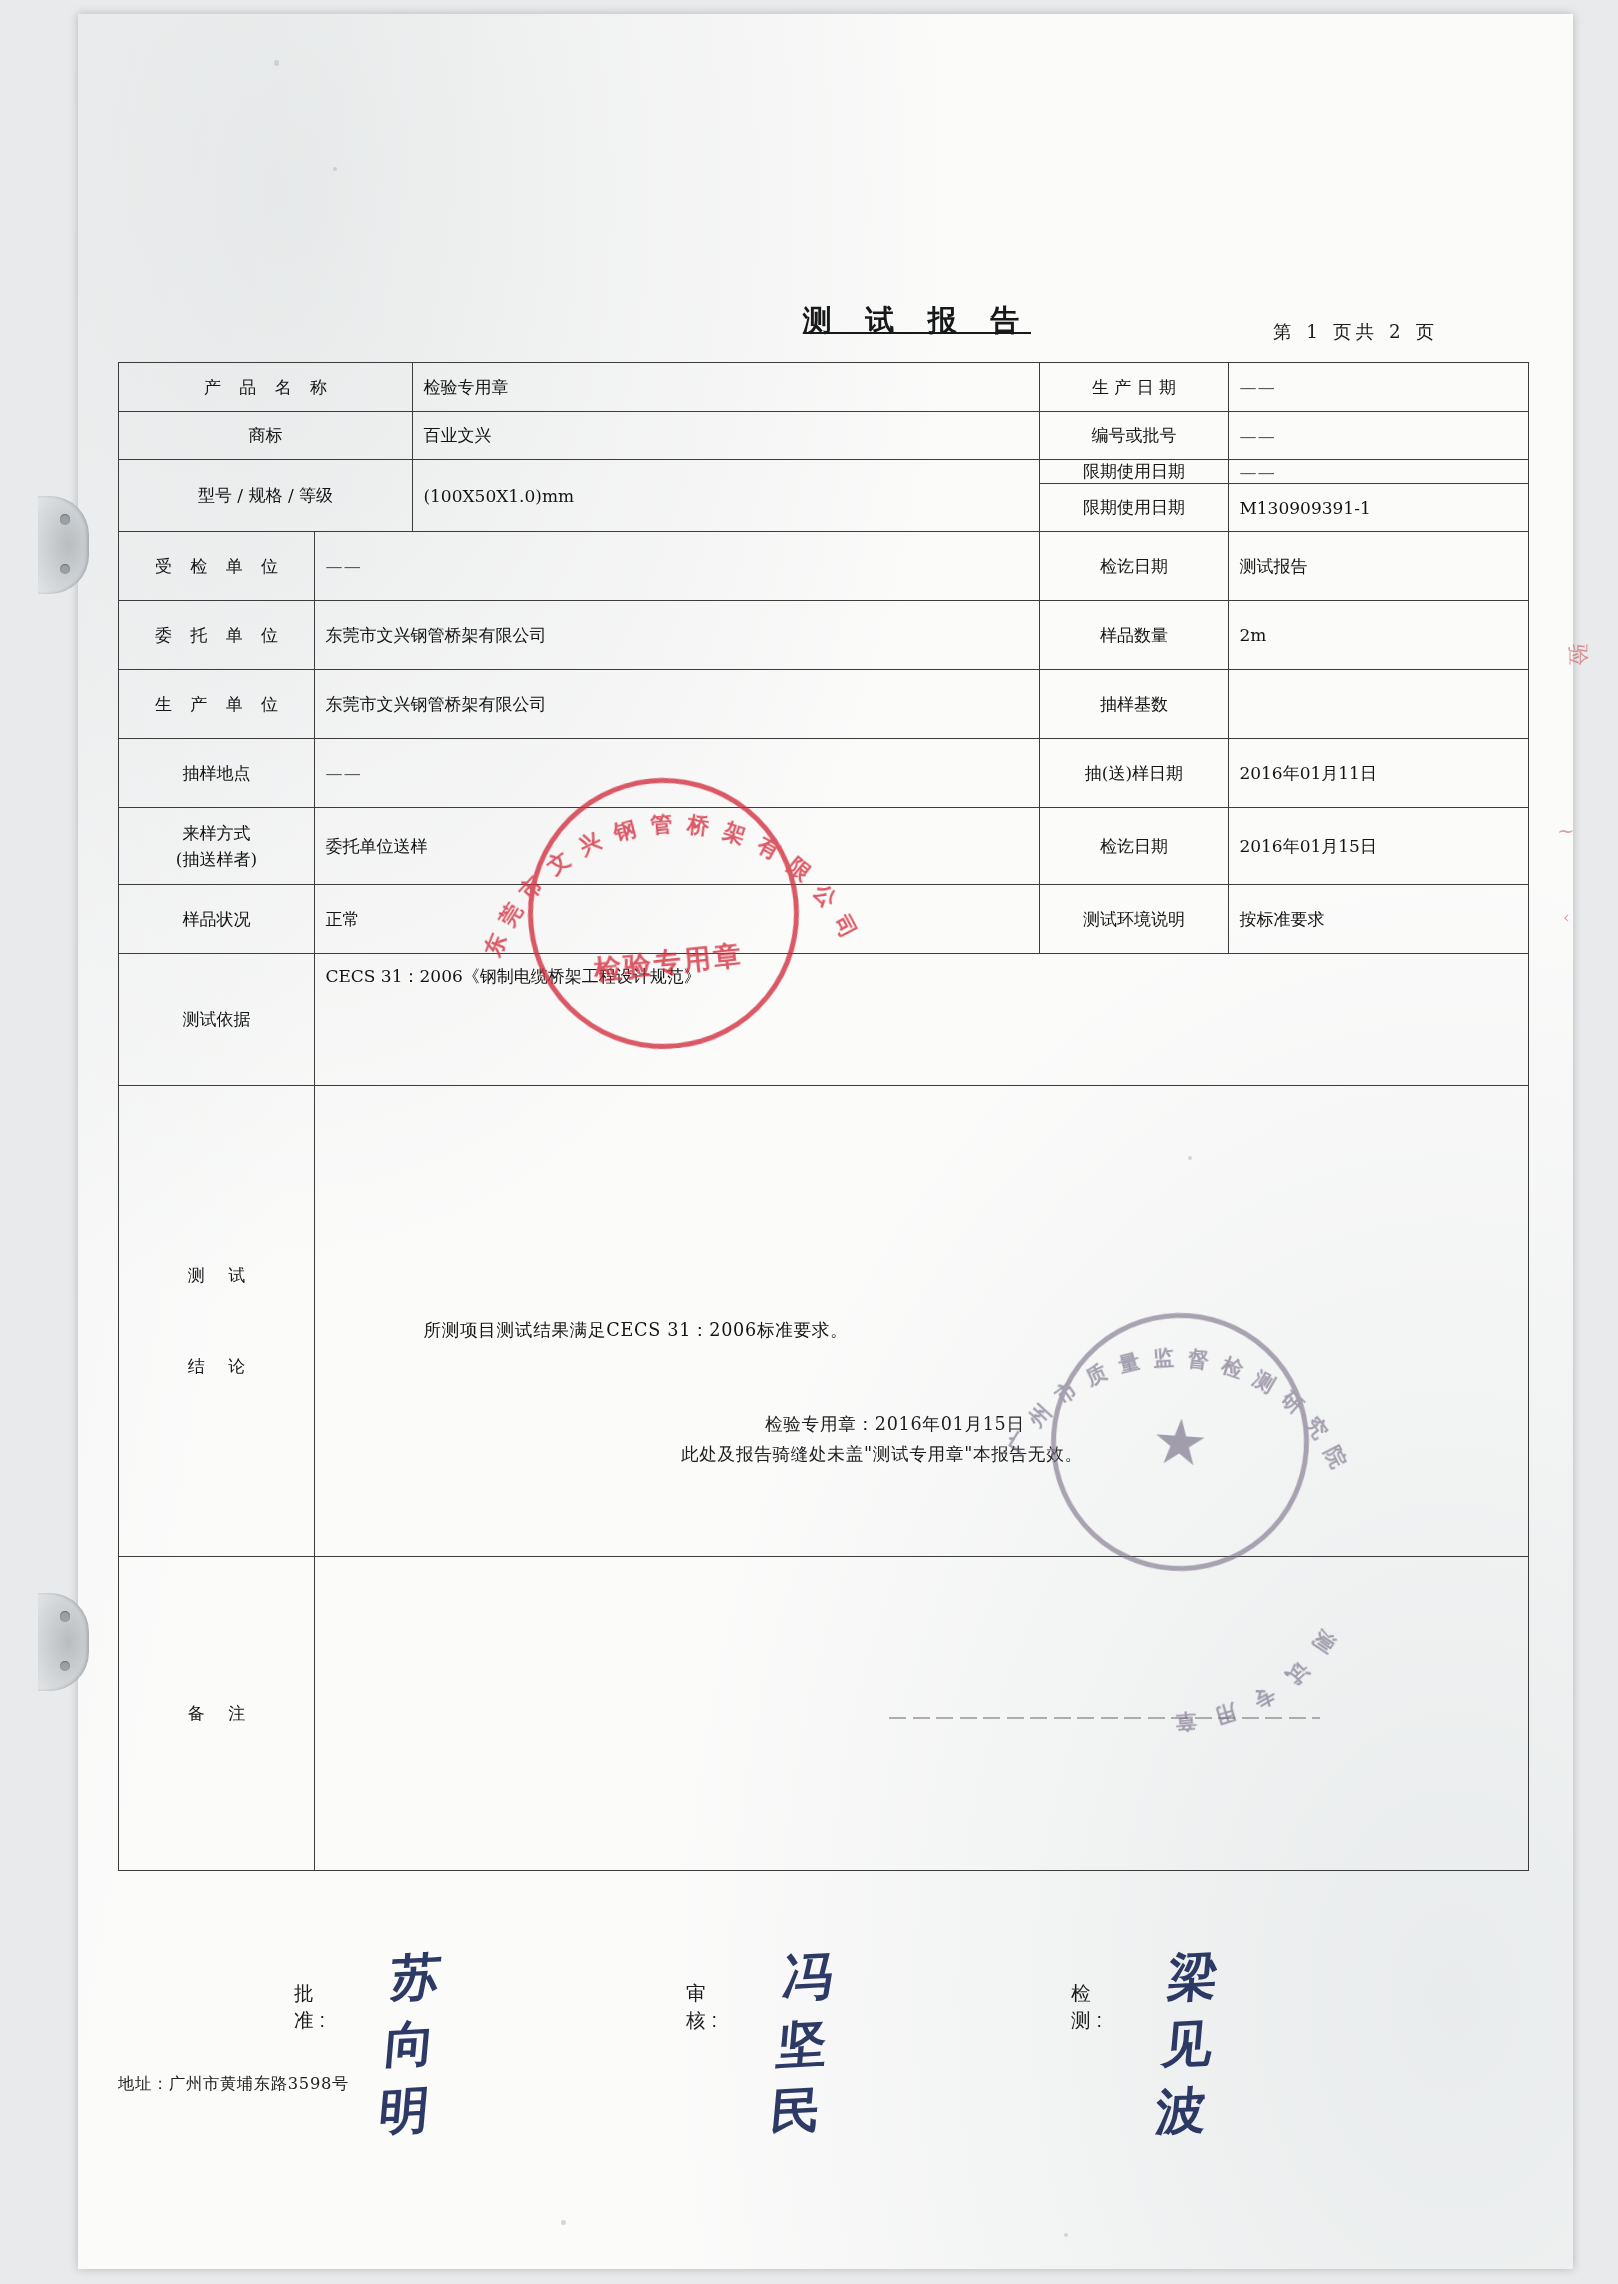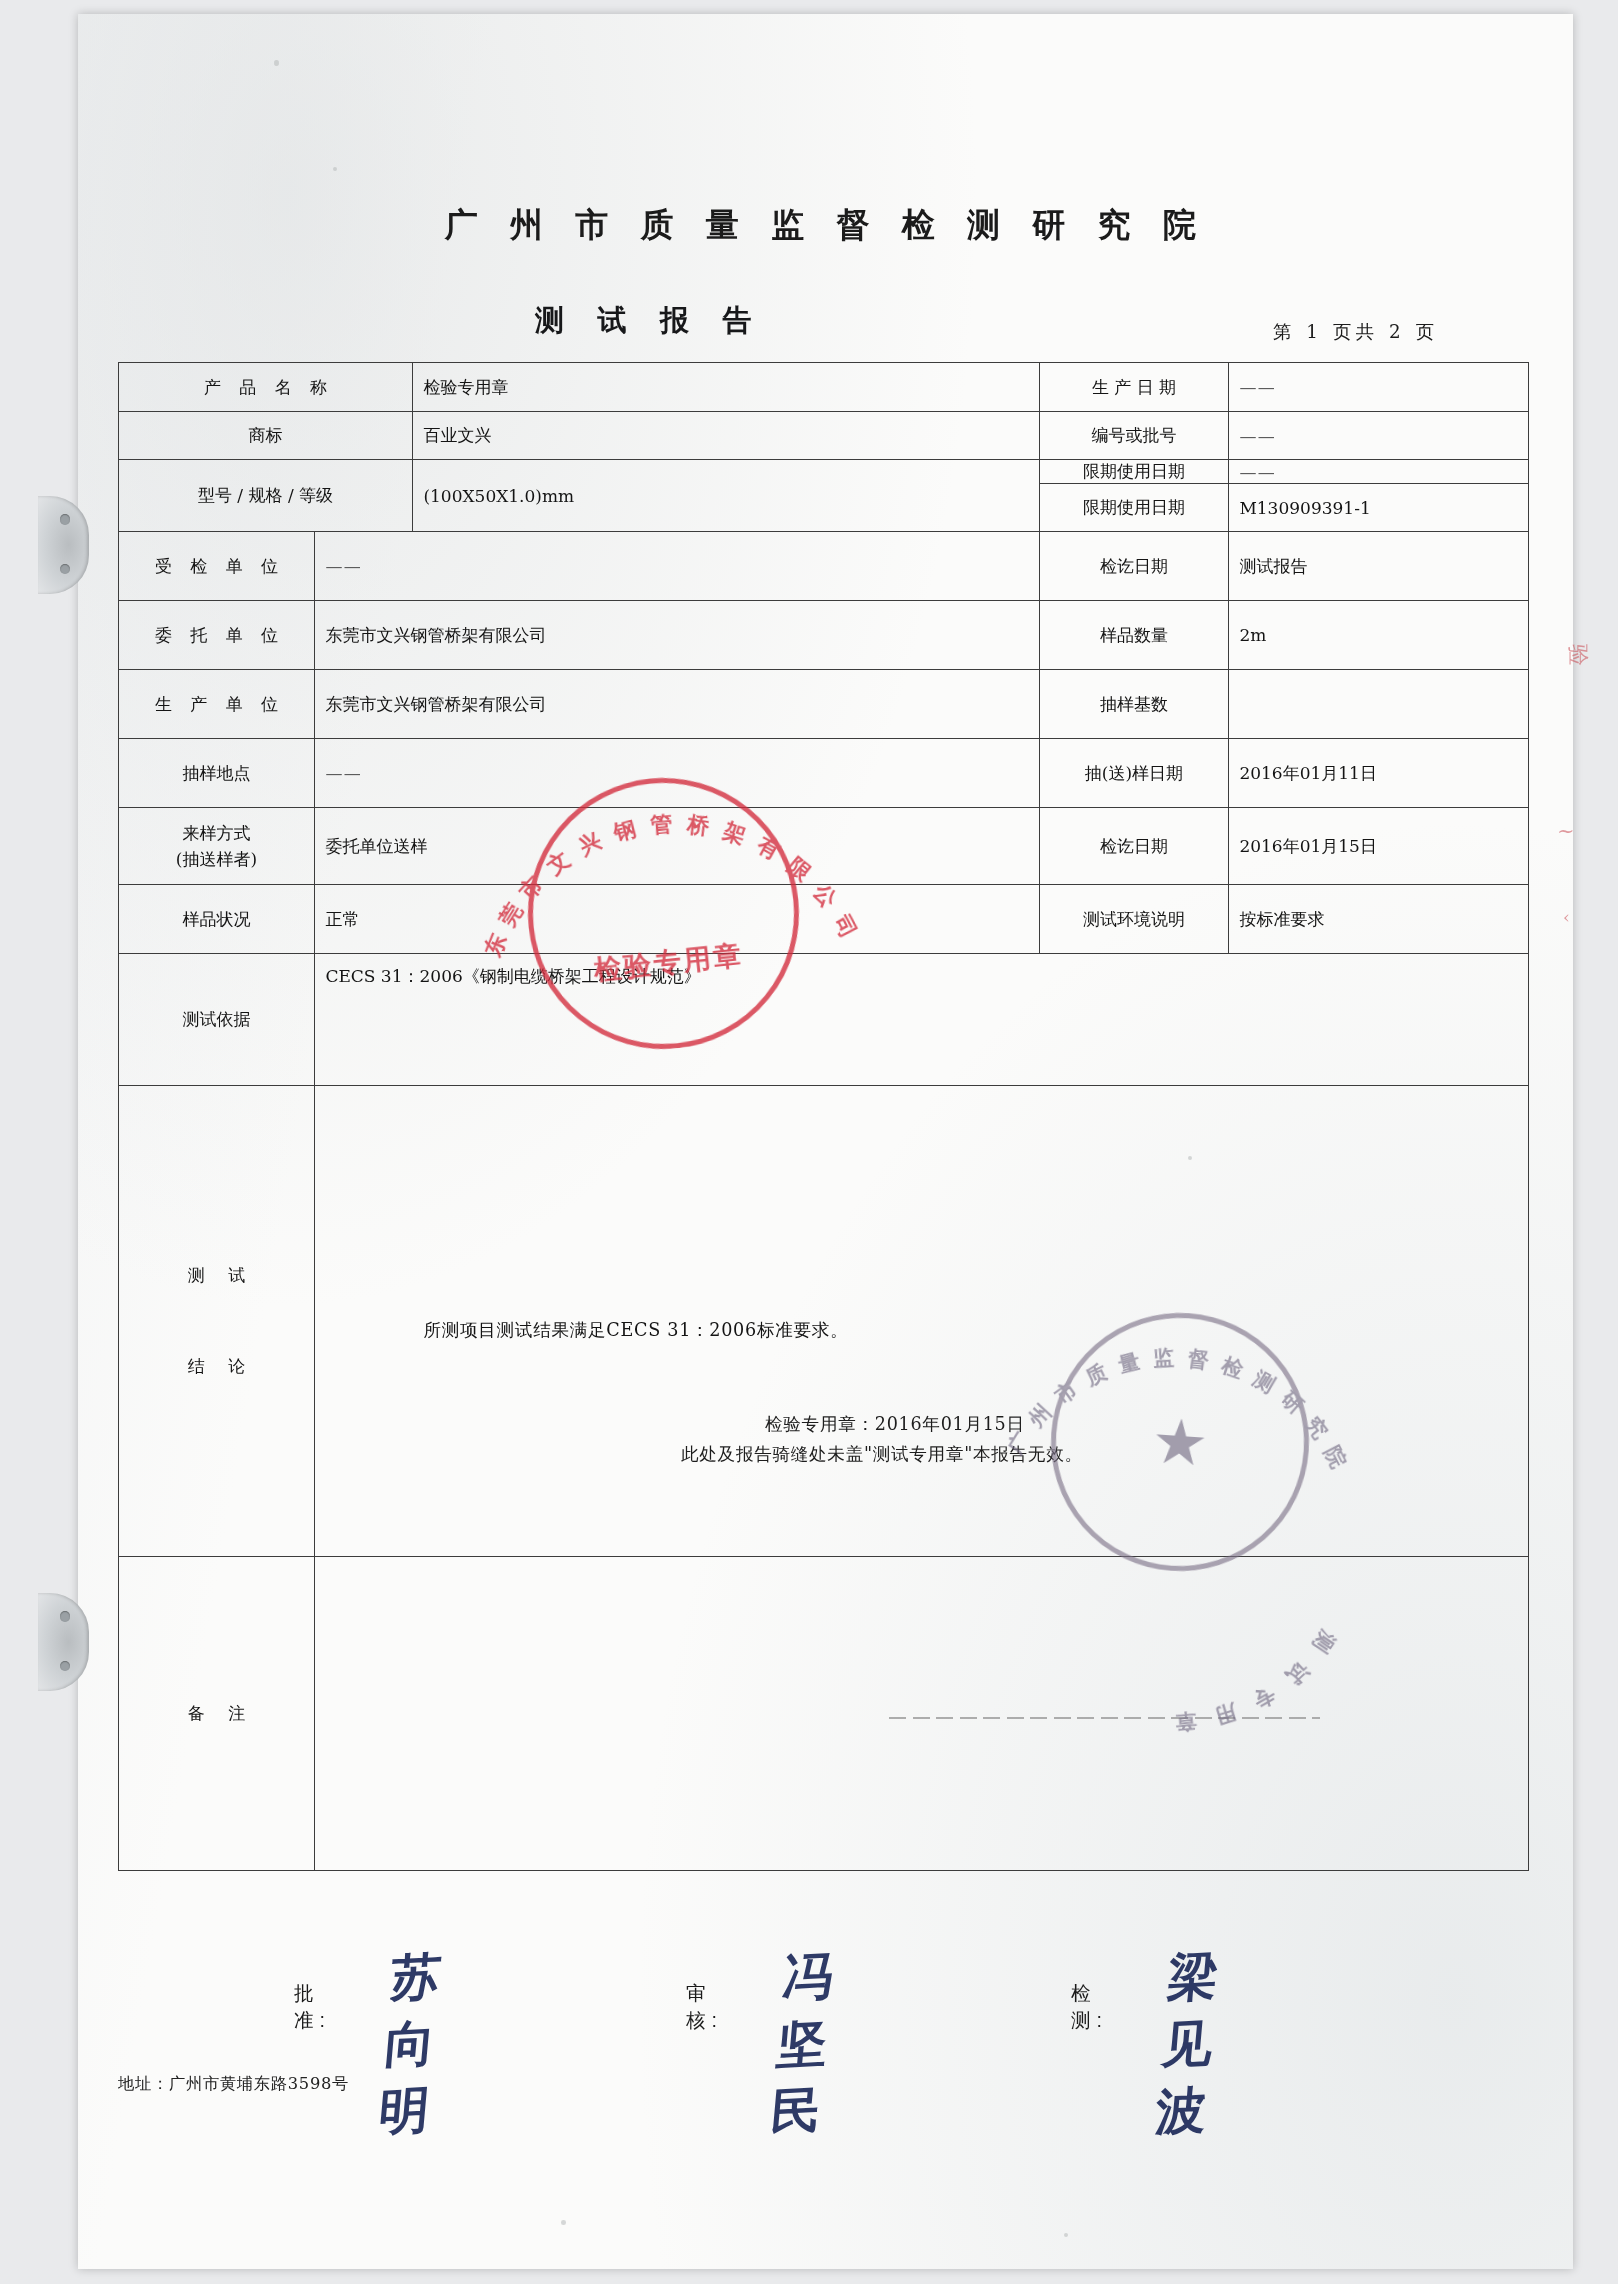--- a/index.html
+++ b/index.html
@@ -79,26 +79,27 @@
     font-size: 33px;
     letter-spacing: 10.4px;
     color: #1b1b1b;
     font-weight: 700;
   }
   .doc-title {
     position: absolute;
     left: 457px;
     top: 287px;
     width: 496px;
-    text-align: left;
+    text-align: right;
     font-family: "DejaVu Serif", "Liberation Serif", serif;
     font-size: 29px;
     letter-spacing: 11.7px;
     color: #17181a;
     font-weight: 700;
+    text-decoration: underline;
   }
   .page-count {
     position: absolute;
     left: 1195px;
     top: 305px;
     font-family: "DejaVu Serif", "Liberation Serif", serif;
     font-size: 18.3px;
     letter-spacing: 4.6px;
     color: #1b1b1b;
     text-align: center;
@@ -314,21 +315,20 @@
 <div class="page">
   <div class="paper">
     <div class="sheet-inner">
 
       <div class="speck" style="left:196px; top:46px; width:4.6px; height:5.9px;"></div>
       <div class="speck" style="left:255px; top:153px; width:3.9px; height:3.9px;"></div>
       <div class="speck" style="left:1110px; top:1142px; width:3.9px; height:3.9px;"></div>
       <div class="speck" style="left:483px; top:2206px; width:4.6px; height:4.6px;"></div>
       <div class="speck" style="left:986px; top:2219px; width:3.9px; height:3.9px;"></div>
 
-      <div class="org-title">广 州 市 质 量 监 督 检 测 研 究 院</div>
       <div class="doc-title">测 试 报 告</div>
       <div class="page-count">第 1 页共 2 页</div>
 
       <table class="main">
         <colgroup>
           <col style="width:196px">
           <col style="width:98px">
           <col style="width:627px">
           <col style="width:189px">
           <col style="width:300px">

